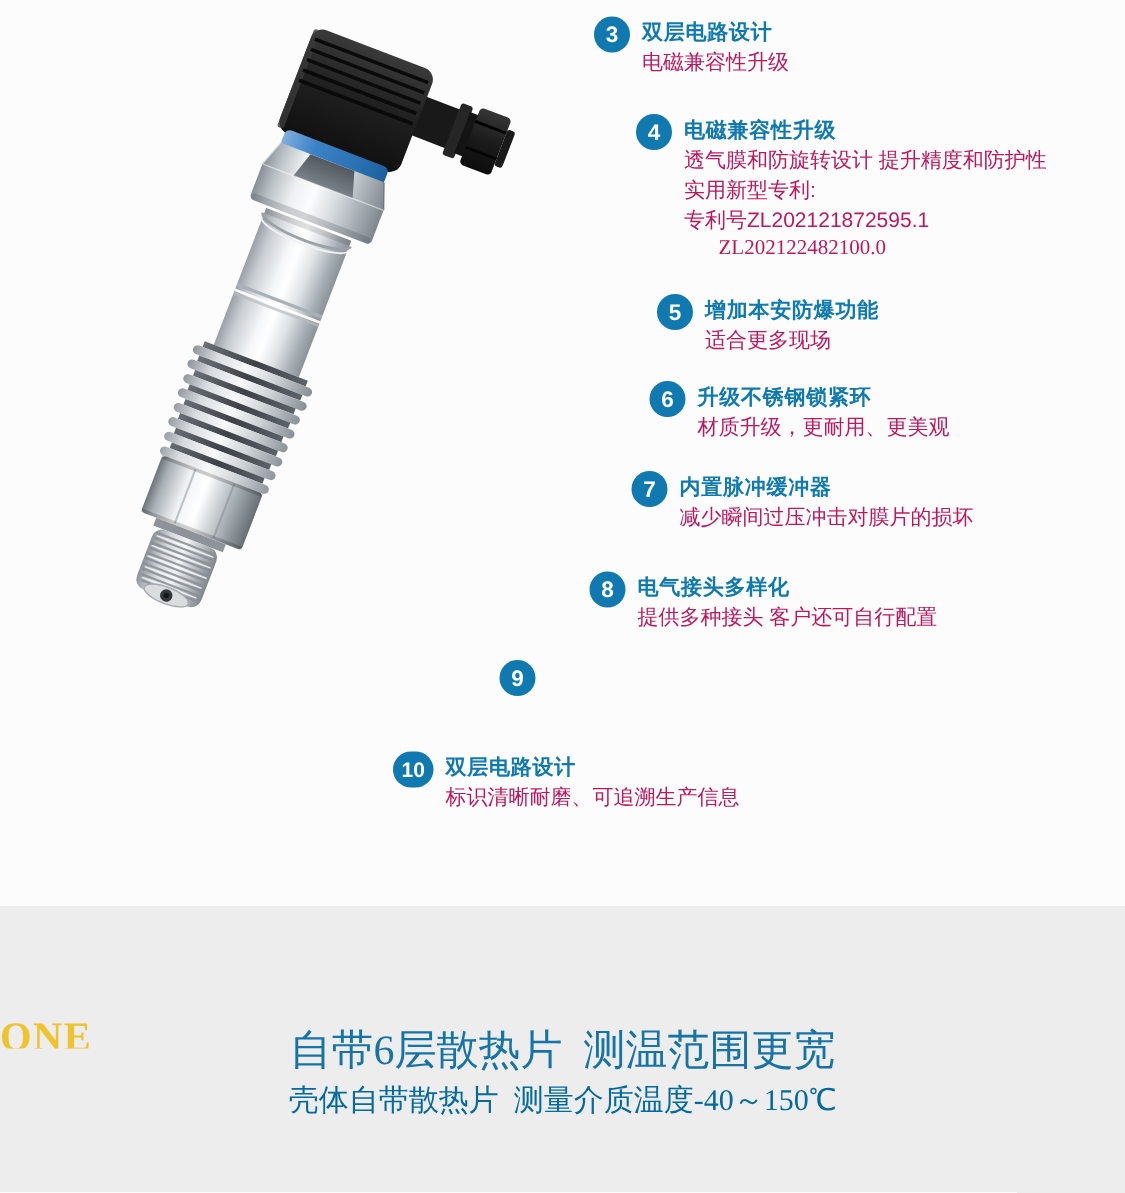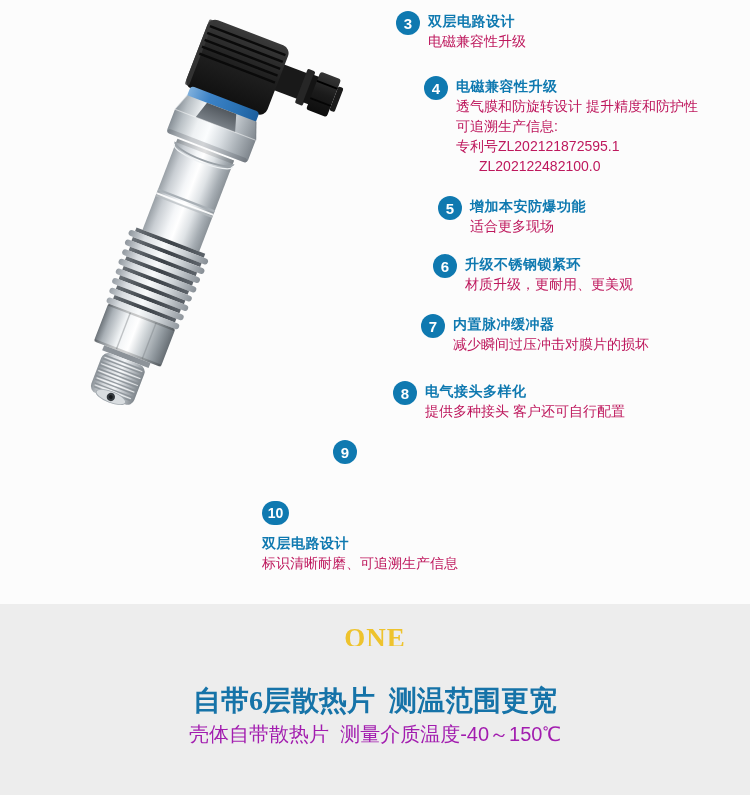--- a/index.html
+++ b/index.html
@@ -49,69 +49,70 @@
     color:#0f79b0;
     white-space:pre;
   }
   .ftext p{
     margin:0;
     font-size:14px;
     line-height:20px;
     color:#be185d;
     white-space:pre;
   }
-  .ftext p.indent{padding-left:23px;}
+  .ftext p.indent{padding-left:23px;font-family:Liberation Serif, serif;}
   .f3 {left:396px; top:11px;}
   .f4 {left:424px; top:76px;}
   .f5 {left:438px; top:196px;}
   .f6 {left:433px; top:254px;}
   .f7 {left:421px; top:314px;}
   .f8 {left:393px; top:381px;}
   .f9 {left:333px; top:440px;}
-  .f10{left:262px; top:501px;flex-direction:column;}
+  .f10{left:262px; top:501px;}
   .f10 .badge{width:27px; font-size:14px;}
   
   .one-wrap{
     position:absolute;
-    left:0; top:628px;
+    left:0; top:681px;
     width:100%; height:18px;
     overflow:hidden;
-    text-align:center;
+    text-align:left;
   }
   .one{
     display:inline-block;
     font-family:"Liberation Serif", serif;
     font-weight:bold;
     font-size:27px;
     line-height:27px;
     margin-top:-3px;
     letter-spacing:1px;
     color:#eec32d;
   }
   .headline{
     position:absolute;
     left:0; top:685px;
     width:100%;
     text-align:center;
     font-family:"Liberation Serif", serif;
-    font-weight:bold;
+    font-weight:normal;
     font-size:28px;
     line-height:32px;
     color:#1673a8;
     white-space:pre;
   }
   .subline{
     position:absolute;
     left:0; top:722px;
     width:100%;
     text-align:center;
     font-size:20px;
     line-height:24px;
-    color:#a21caf;
+    color:#0369a1;
     white-space:pre;
+    font-family:Liberation Serif, serif;
   }
 </style>
 </head>
 <body>
 
 <div class="page">
 
   <div class="gray-band"></div>
 
   <svg class="product" viewBox="0 0 340 430" aria-hidden="true">
@@ -291,21 +292,21 @@
       <h3>双层电路设计</h3>
       <p>电磁兼容性升级</p>
     </div>
   </div>
 
   <div class="feature f4">
     <div class="badge">4</div>
     <div class="ftext">
       <h3>电磁兼容性升级</h3>
       <p>透气膜和防旋转设计 提升精度和防护性</p>
-      <p>可追溯生产信息:</p>
+      <p>实用新型专利:</p>
       <p>专利号ZL202121872595.1</p>
       <p class="indent">ZL202122482100.0</p>
     </div>
   </div>
 
   <div class="feature f5">
     <div class="badge">5</div>
     <div class="ftext">
       <h3>增加本安防爆功能</h3>
       <p>适合更多现场</p>

